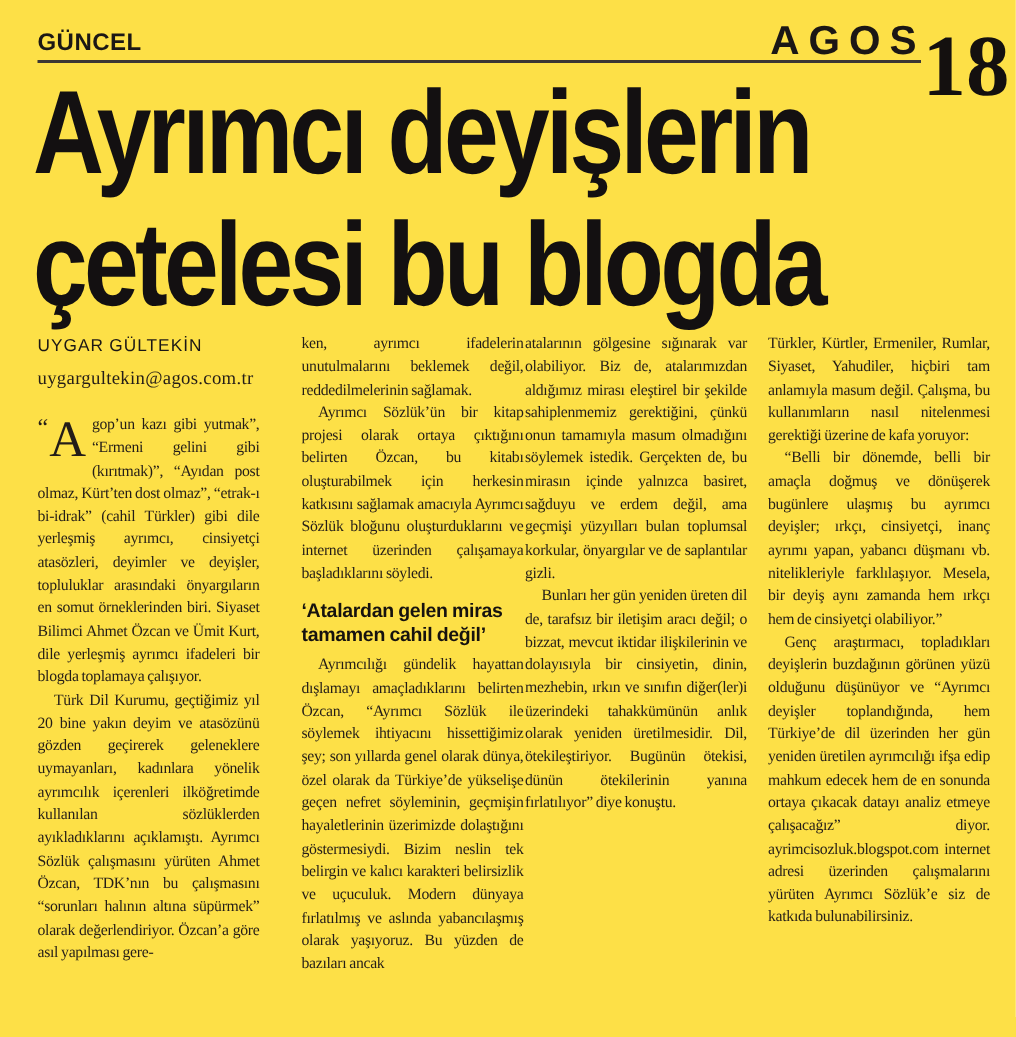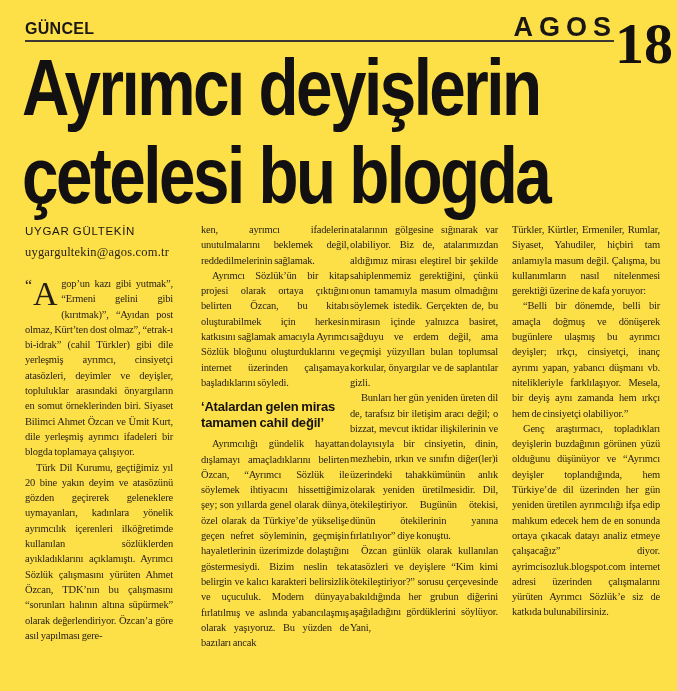--- a/index.html
+++ b/index.html
@@ -98,21 +98,20 @@
   <section class="col col-2">
     <p class="para">ken, ayrımcı ifadelerin unutulmalarını beklemek değil, reddedilmelerinin sağlamak.</p>
     <p class="para indent">Ayrımcı Sözlük’ün bir kitap projesi olarak ortaya çıktığını belirten Özcan, bu kitabı oluşturabilmek için herkesin katkısını sağlamak amacıyla Ayrımcı Sözlük bloğunu oluşturduklarını ve internet üzerinden çalışamaya başladıklarını söyledi.</p>
     <h2 class="subhead">‘Atalardan gelen miras tamamen cahil değil’</h2>
     <p class="para indent">Ayrımcılığı gündelik hayattan dışlamayı amaçladıklarını belirten Özcan, “Ayrımcı Sözlük ile söylemek ihtiyacını hissettiğimiz şey; son yıllarda genel olarak dünya, özel olarak da Türkiye’de yükselişe geçen nefret söyleminin, geçmişin hayaletlerinin üzerimizde dolaştığını göstermesiydi. Bizim neslin tek belirgin ve kalıcı karakteri belirsizlik ve uçuculuk. Modern dünyaya fırlatılmış ve aslında yabancılaşmış olarak yaşıyoruz. Bu yüzden de bazıları ancak</p>
   </section>
 
   <section class="col col-3">
     <p class="para">atalarının gölgesine sığınarak var olabiliyor. Biz de, atalarımızdan aldığımız mirası eleştirel bir şekilde sahiplenmemiz gerektiğini, çünkü onun tamamıyla masum olmadığını söylemek istedik. Gerçekten de, bu mirasın içinde yalnızca basiret, sağduyu ve erdem değil, ama geçmişi yüzyılları bulan toplumsal korkular, önyargılar ve de saplantılar gizli.</p>
     <p class="para indent">Bunları her gün yeniden üreten dil de, tarafsız bir iletişim aracı değil; o bizzat, mevcut iktidar ilişkilerinin ve dolayısıyla bir cinsiyetin, dinin, mezhebin, ırkın ve sınıfın diğer(ler)i üzerindeki tahakkümünün anlık olarak yeniden üretilmesidir. Dil, ötekileştiriyor. Bugünün ötekisi, dünün ötekilerinin yanına fırlatılıyor” diye konuştu.</p>
-    <p class="para indent">Özcan günlük olarak kullanılan atasözleri ve deyişlere “Kim kimi ötekileştiriyor?” sorusu çerçevesinde bakıldığında her grubun diğerini aşağıladığını gördüklerini söylüyor. Yani,</p>
   </section>
 
   <section class="col col-4">
     <p class="para">Türkler, Kürtler, Ermeniler, Rumlar, Siyaset, Yahudiler, hiçbiri tam anlamıyla masum değil. Çalışma, bu kullanımların nasıl nitelenmesi gerektiği üzerine de kafa yoruyor:</p>
     <p class="para indent">“Belli bir dönemde, belli bir amaçla doğmuş ve dönüşerek bugünlere ulaşmış bu ayrımcı deyişler; ırkçı, cinsiyetçi, inanç ayrımı yapan, yabancı düşmanı vb. nitelikleriyle farklılaşıyor. Mesela, bir deyiş aynı zamanda hem ırkçı hem de cinsiyetçi olabiliyor.”</p>
     <p class="para indent">Genç araştırmacı, topladıkları deyişlerin buzdağının görünen yüzü olduğunu düşünüyor ve “Ayrımcı deyişler toplandığında, hem Türkiye’de dil üzerinden her gün yeniden üretilen ayrımcılığı ifşa edip mahkum edecek hem de en sonunda ortaya çıkacak datayı analiz etmeye çalışacağız” diyor. ayrimcisozluk.blogspot.com internet adresi üzerinden çalışmalarını yürüten Ayrımcı Sözlük’e siz de katkıda bulunabilirsiniz.</p>
   </section>
 
 </div>
 

